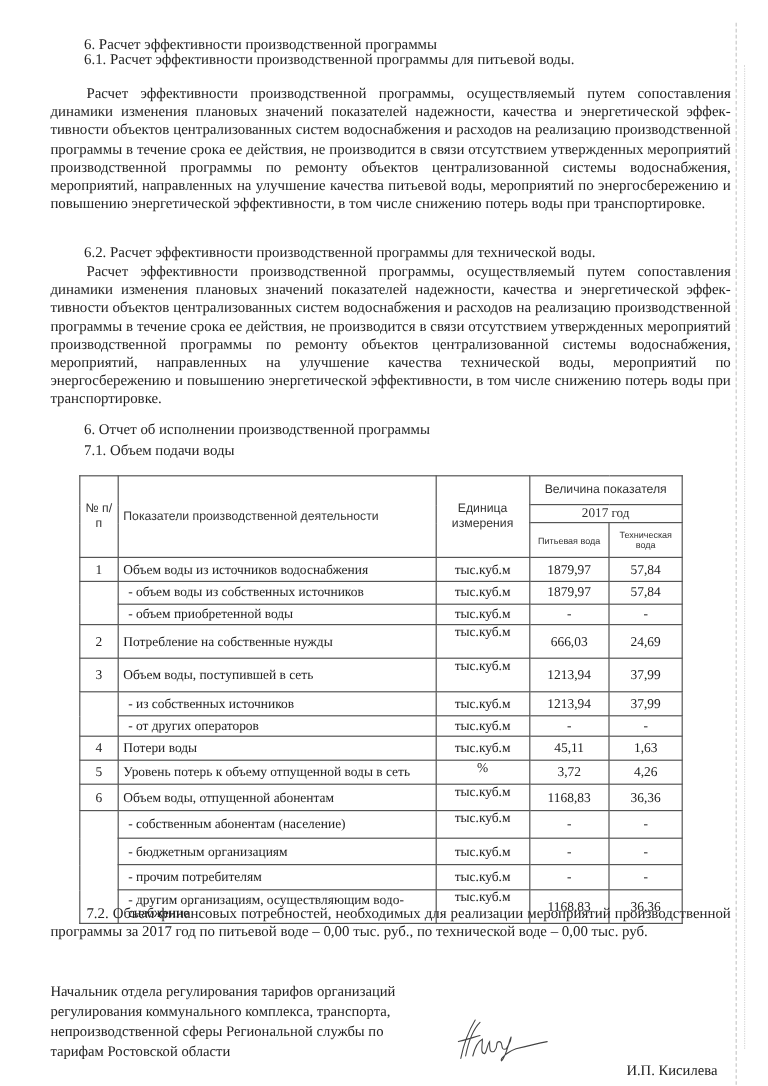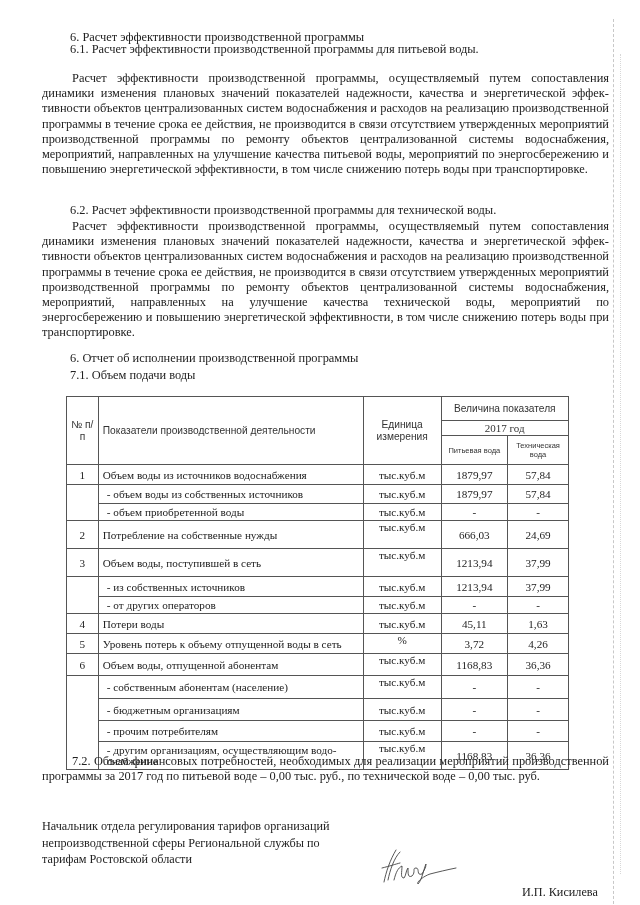--- a/index.html
+++ b/index.html
@@ -156,20 +156,21 @@
         <td class="c-v1">1168,83</td>
         <td class="c-v2">36,36</td>
       </tr>
     </tbody>
   </table>
 
   <div class="para" style="top:740px;">7.2. Объем финансовых потребностей, необходимых для реализации мероприятий производ­ственной программы за 2017 год по питьевой воде – 0,00 тыс. руб., по технической воде – 0,00 тыс. руб.</div>
 
   <div class="sig-block">
     <div>Начальник отдела регулирования тарифов организаций</div>
+    <div>регулирования коммунального комплекса, транспорта,</div>
     <div>непроизводственной сферы Региональной службы по</div>
     <div>тарифам Ростовской области</div>
   </div>
 
   <svg class="signature" viewBox="0 0 90 40">
     <path d="M8 36 C10 26, 14 14, 20 4 M12 34 C14 24, 18 12, 24 6 M6 22 C14 20, 20 18, 24 17 M18 34 C20 26, 22 22, 26 20 C26 26, 24 32, 28 32 C30 30, 30 24, 32 22 C32 28, 32 32, 36 30 C40 26, 36 22, 40 22 C44 22, 40 30, 46 28 C48 24, 50 22, 50 18 C48 22, 46 34, 42 38 C40 36, 48 30, 54 28 C62 26, 70 24, 80 22" fill="none" stroke="#444" stroke-width="0.9" stroke-linecap="round"></path>
   </svg>
 
   <div class="sig-name">И.П. Кисилева</div>
 </div>

